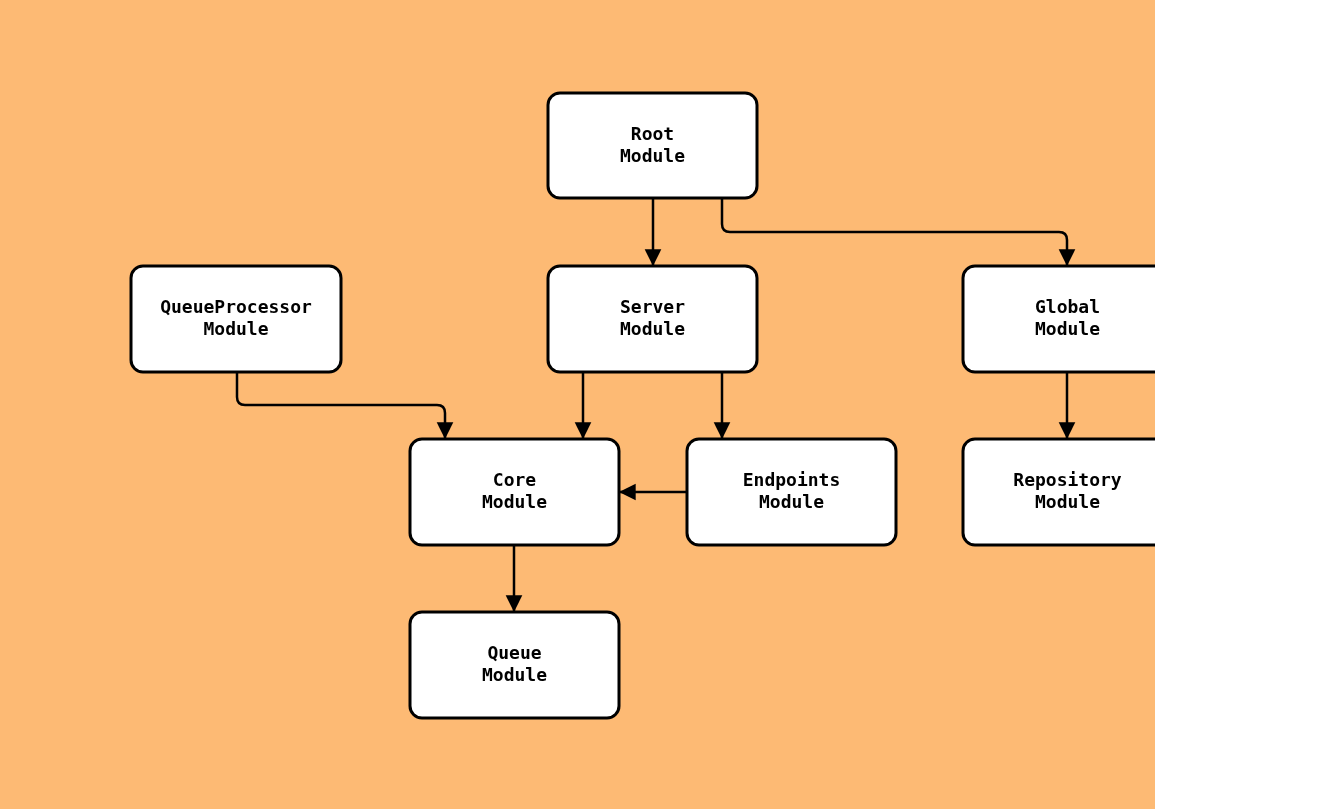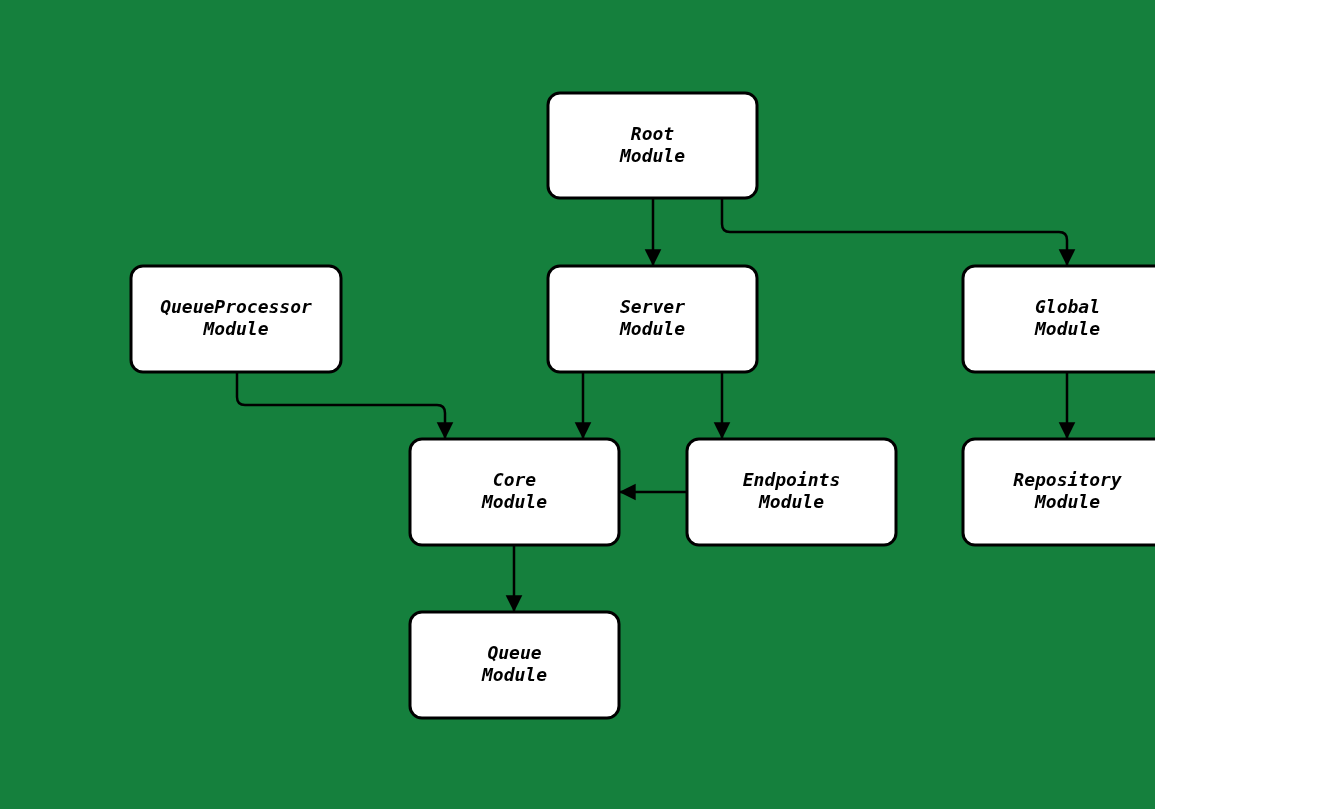--- a/index.html
+++ b/index.html
@@ -4,24 +4,23 @@
 <style>
   html, body {
     margin: 0;
     padding: 0;
     background: #ffffff;
   }
   .stage {
     position: relative;
     width: 1155px;
     height: 809px;
-    background: #15803d;
+    background: #fdba74;
     overflow: hidden;
     font-family: "DejaVu Sans Mono", "Liberation Mono", monospace;
-    font-style: italic;
   }
   svg text {
     font-family: "DejaVu Sans Mono", "Liberation Mono", monospace;
     font-weight: bold;
     font-size: 18px;
   }
 </style>
 </head>
 <body>
 

